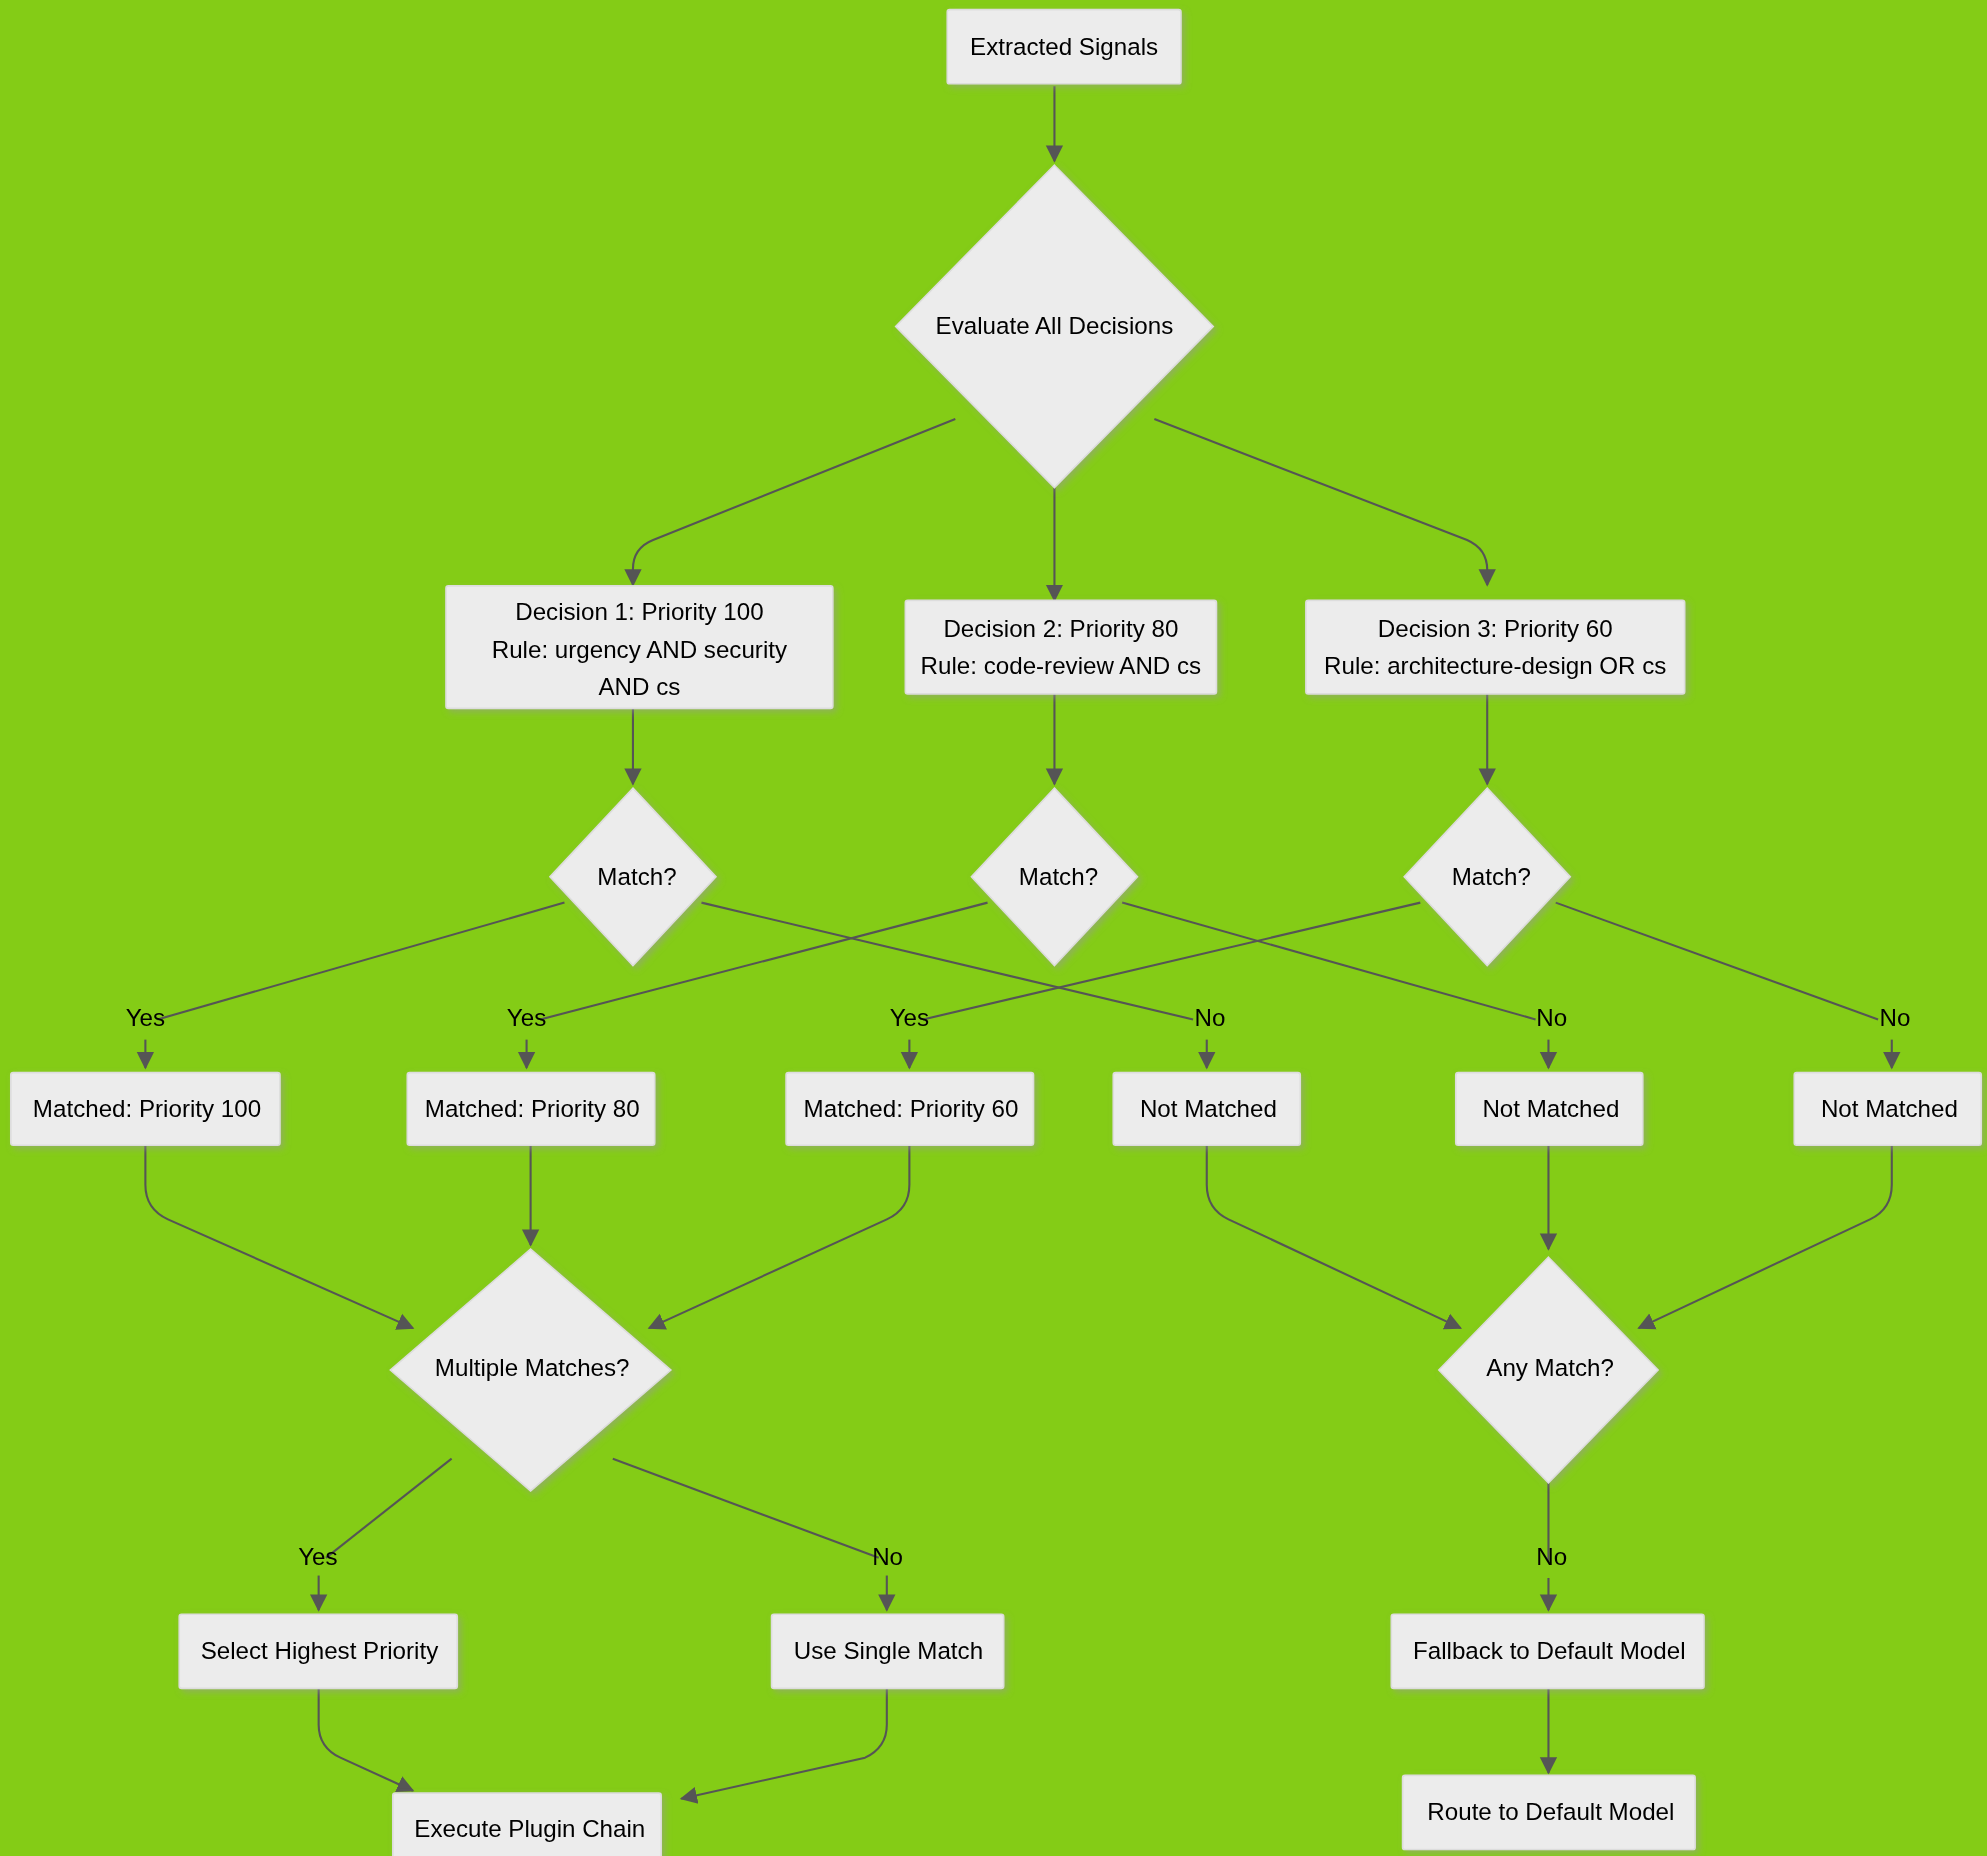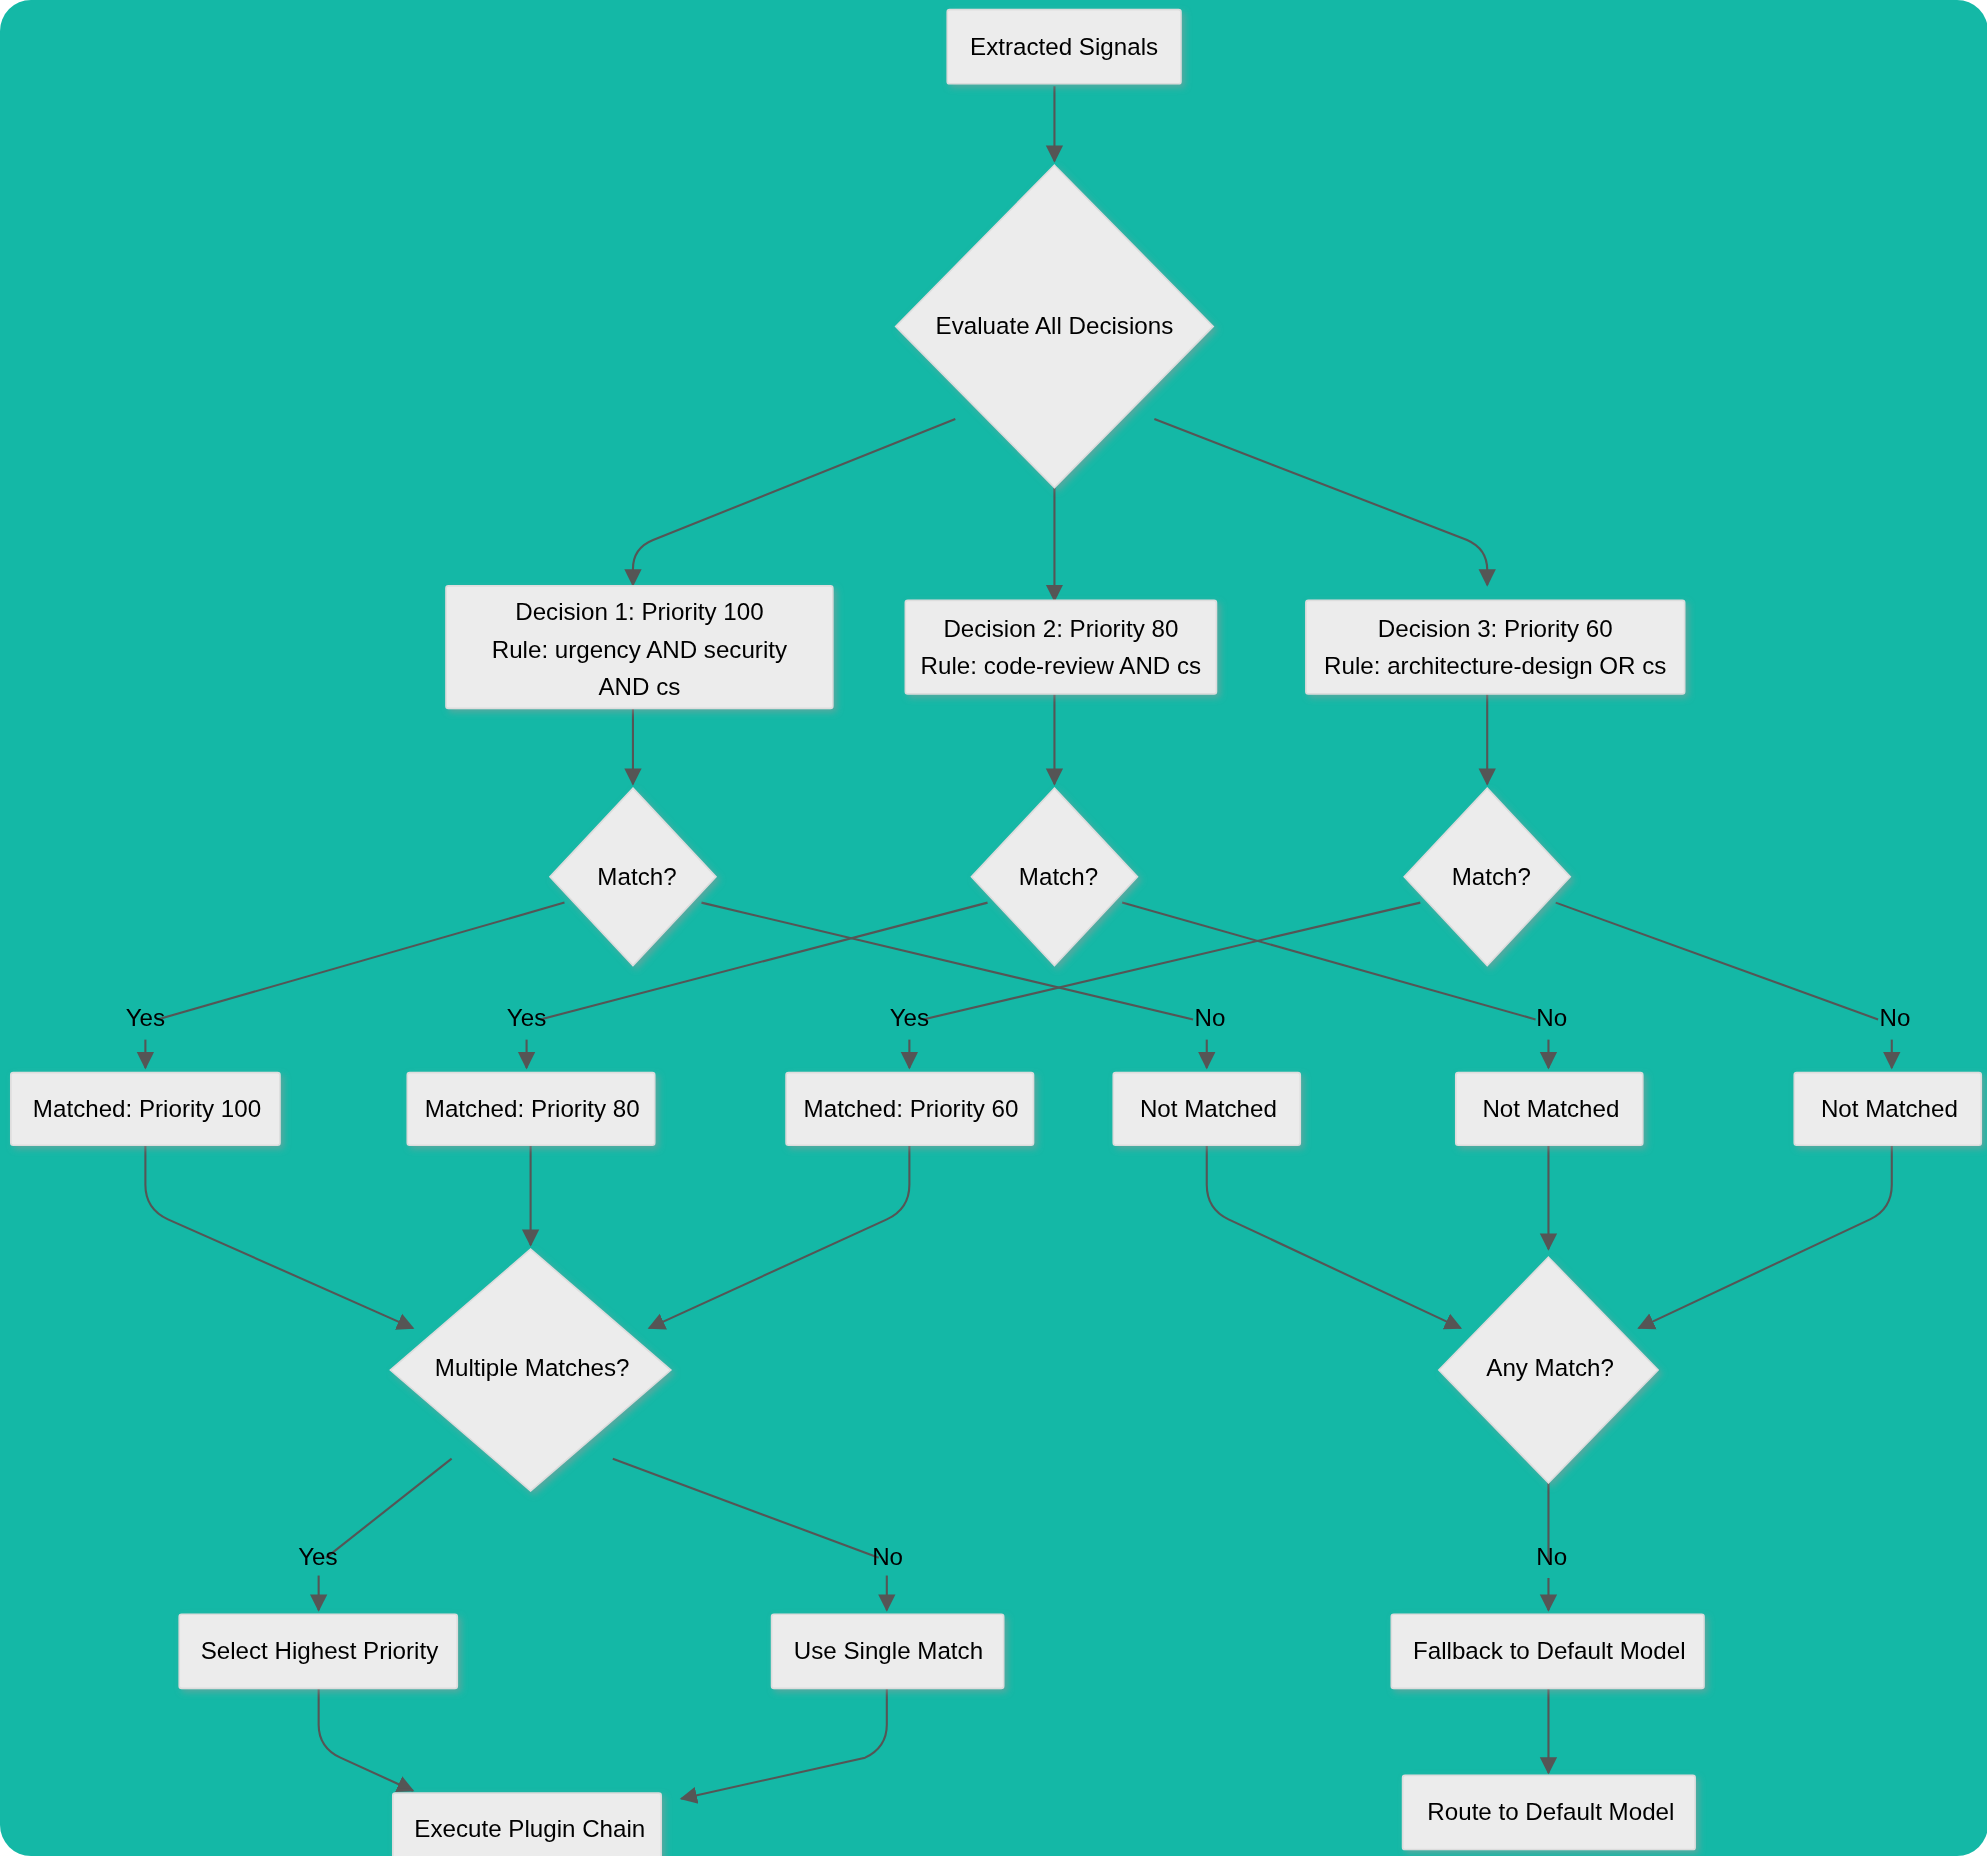--- a/index.html
+++ b/index.html
@@ -7,23 +7,22 @@
     padding: 0;
     background: #ffffff;
   }
   body {
     font-family: "Liberation Sans", sans-serif;
   }
   #flowchart-root {
     position: relative;
     width: 1988px;
     height: 1856px;
-    background: #14b8a6;
+    background: #84cc16;
     overflow: hidden;
-    border-radius: 31px;
   }
   svg#diagram {
     display: block;
     width: 1988px;
     height: 1856px;
   }
   .node-shape {
     fill: #ECECEC;
     stroke: #DDDDDD;
     stroke-width: 2;

